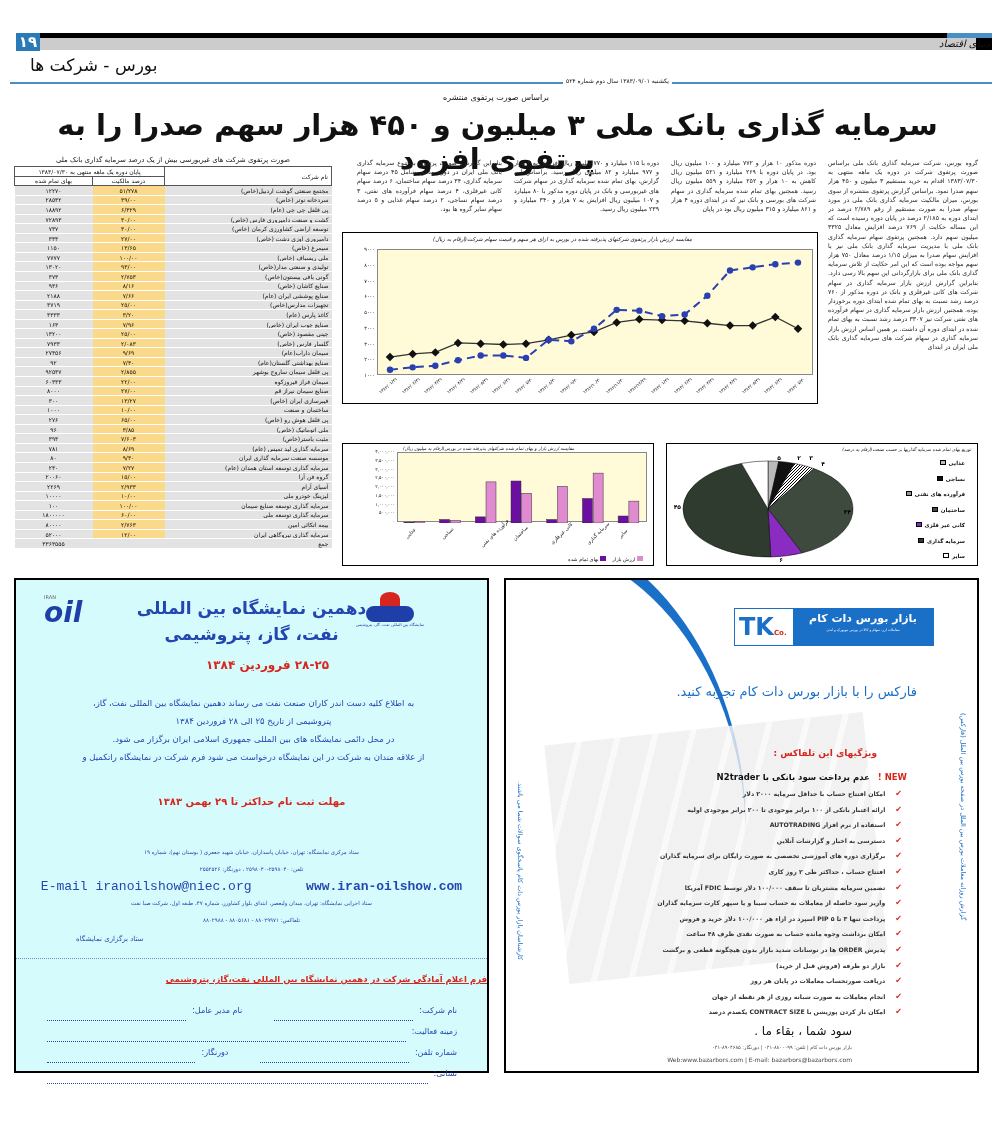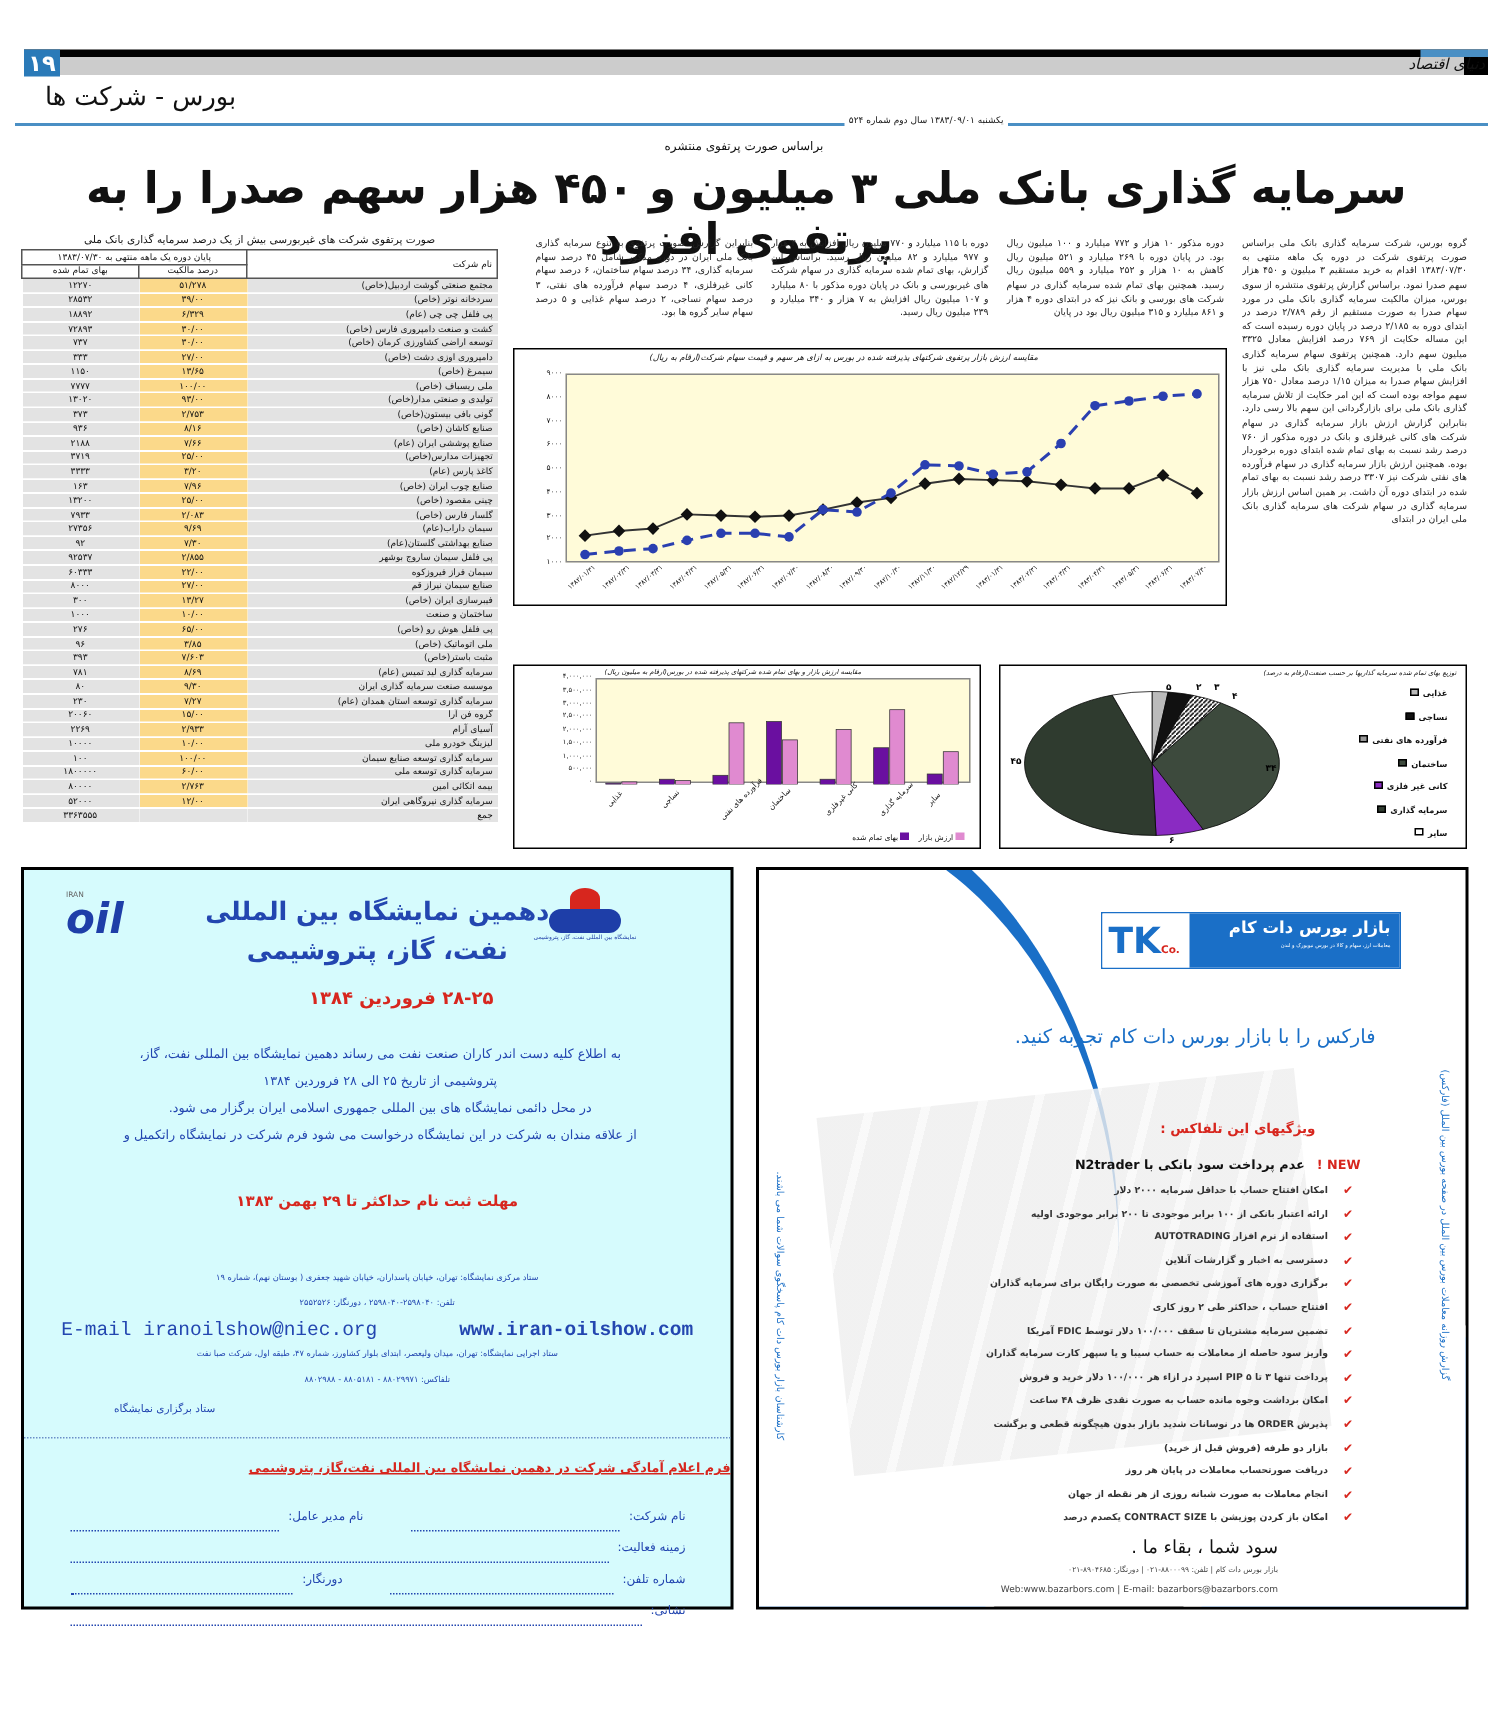--- a/index.html
+++ b/index.html
@@ -477,21 +477,21 @@
   </div>
 </div>
 
 <div class="abs ad2">
   <div style="position:absolute;left:-240px;top:-60px;width:480px;height:620px;border-radius:50%;background:#1a6fc7"></div>
   <div style="position:absolute;left:-220px;top:-40px;width:460px;height:600px;border-radius:50%;background:#fff"></div>
   <div style="position:absolute;right:-160px;bottom:-280px;width:340px;height:460px;border-radius:50%;background:#1a6fc7"></div>
   <div style="position:absolute;right:-140px;bottom:-260px;width:330px;height:450px;border-radius:50%;background:#fff"></div>
   <div style="position:absolute;left:228px;top:28px;width:200px;height:38px;border:1px solid #1a6fc7;display:flex;direction:ltr">
     <div style="width:58px;background:#fff;color:#1a6fc7;font-weight:900;font-size:24px;line-height:36px;padding-left:4px"><span>TK</span><span style="font-size:7px;color:#d7261e">Co.</span></div>
-    <div style="flex:1;background:#1a6fc7;color:#fff;text-align:right;padding:3px 6px;direction:rtl">
+    <div style="flex:1;background:#1a6fc7;color:#fff;text-align:center;padding:3px 6px;direction:rtl">
       <div style="font-size:11px;font-weight:bold">بازار بورس دات کام</div>
       <div style="font-size:3.5px;margin-top:3px">معاملات ارز، سهام و کالا در بورس نیویورک و لندن</div>
     </div>
   </div>
   <div style="position:absolute;right:60px;top:104px;font-size:13px;color:#1a6fc7">فارکس را با بازار بورس دات کام تجربه کنید.</div>
   <div style="position:absolute;left:50px;top:148px;width:320px;height:240px;background:repeating-linear-gradient(110deg,#eee 0 30px,#f8f8f8 30px 36px);opacity:.8;transform:rotate(-6deg)"></div>
   <div style="position:absolute;right:100px;top:168px;font-size:9px;font-weight:bold;color:#d7261e">ویژگیهای این تلفاکس :</div>
   <div style="position:absolute;right:70px;top:192px;font-size:8.5px;font-weight:bold;display:flex;gap:8px">
     <span class="red" style="direction:ltr">! NEW</span>
     <span>عدم پرداخت سود بانکی با N2trader</span>

